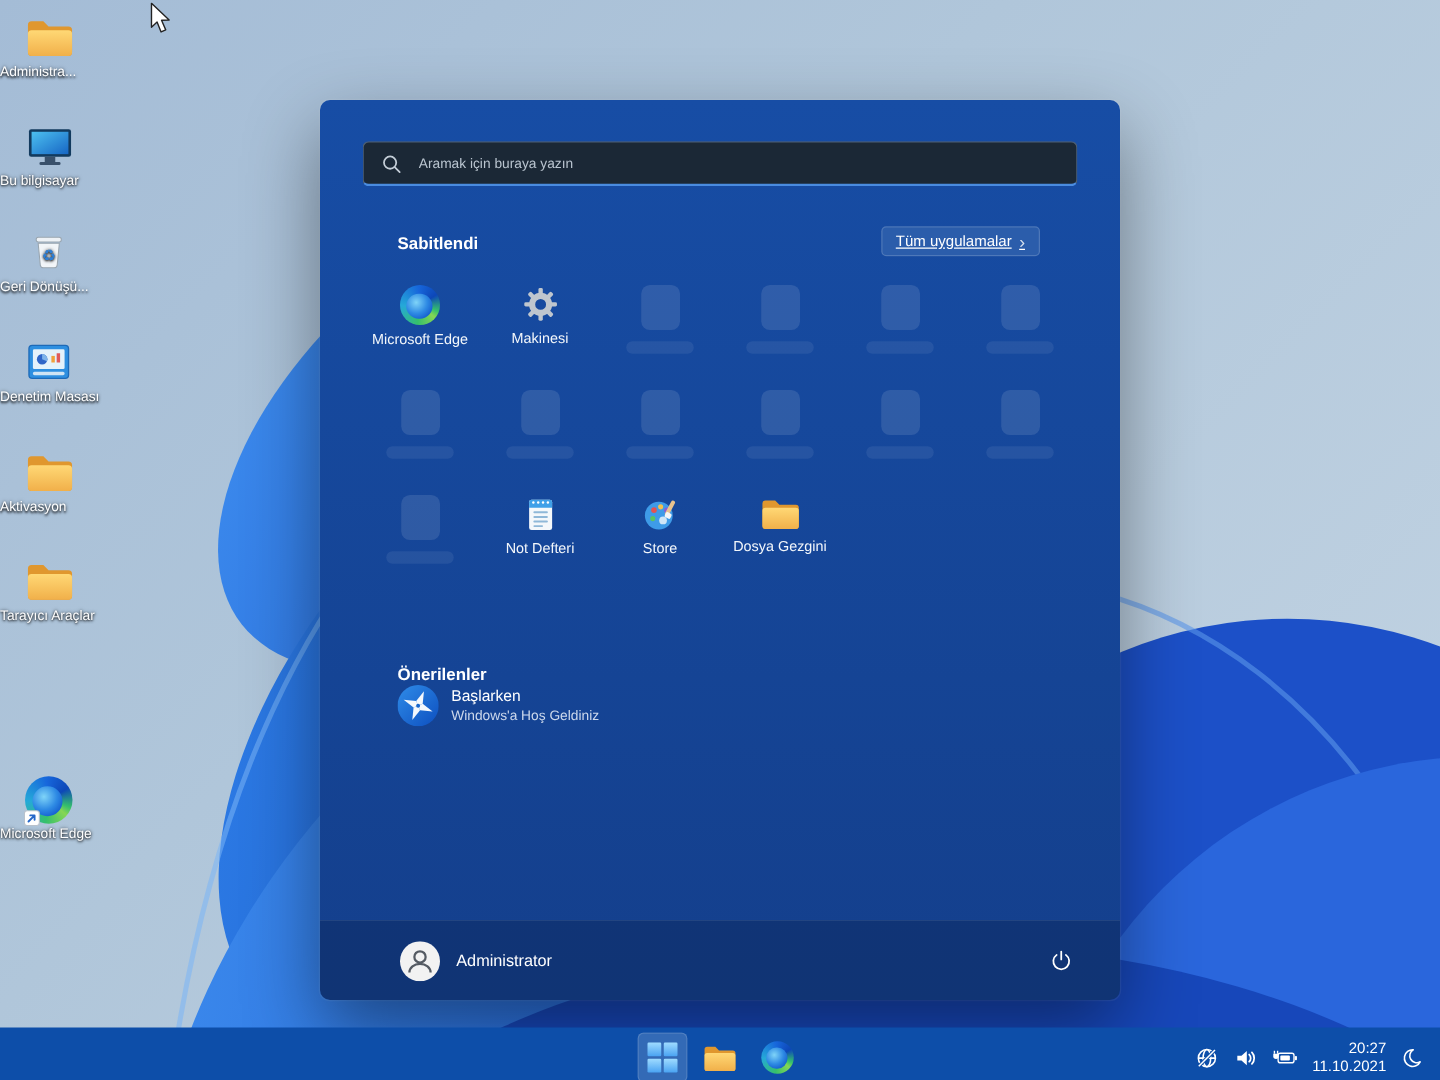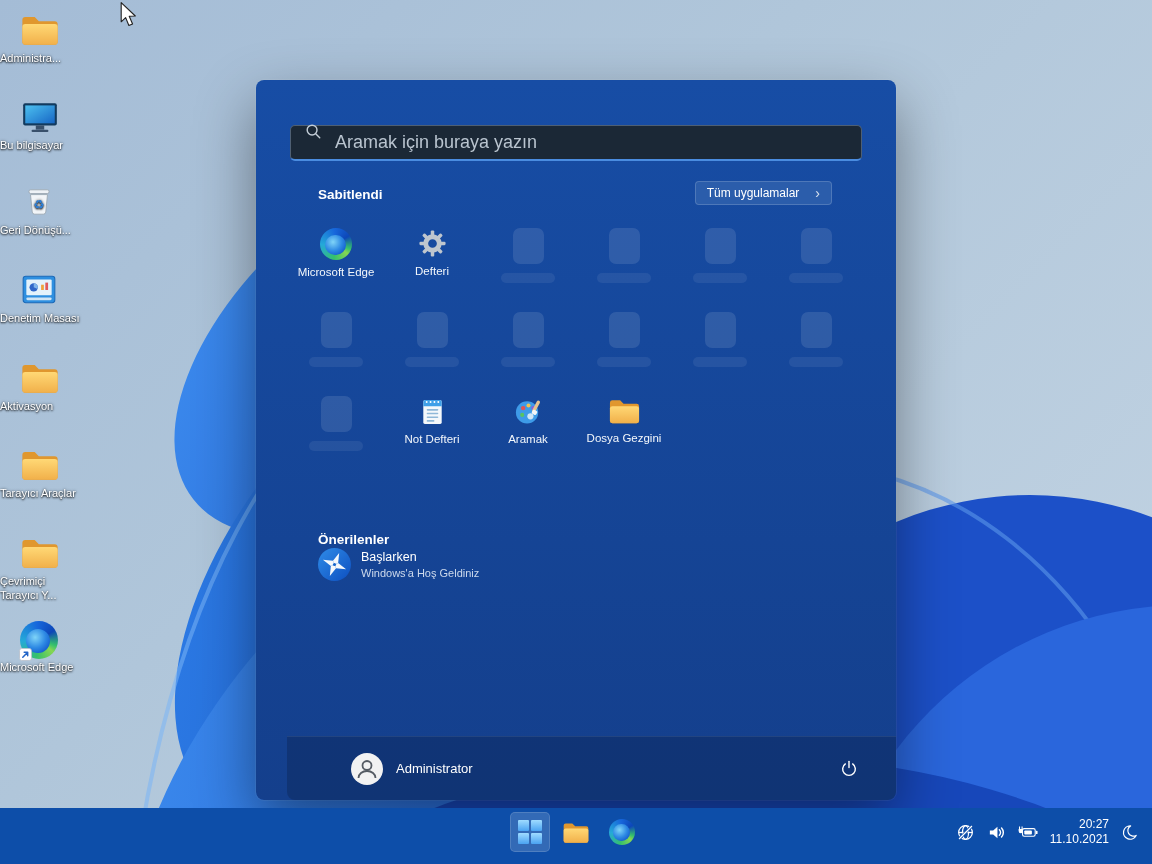--- a/index.html
+++ b/index.html
@@ -19,46 +19,46 @@
   .edge-ic::after{content:"";position:absolute;left:17%;top:21%;width:63%;height:63%;border-radius:50%;
     background:radial-gradient(circle at 38% 35%,#7fd4f8 0%,#2e8ae4 48%,#0f55ca 85%);}
 
   
   .start-menu{position:absolute;left:256px;top:80px;width:640px;height:720px;border-radius:8px;
     background:linear-gradient(#174da5 0%,#143f8c 100%);
     box-shadow:0 24px 60px rgba(0,0,0,.42),0 0 0 1px rgba(255,255,255,.07);}
   .search-wrap{position:absolute;left:34px;right:34px;top:33px;height:36px;}
   .search-input{width:100%;height:100%;box-sizing:border-box;background:#1b2836;color:#e8eef4;
     border:1px solid #4e5f73;border-bottom:2px solid #4a8ce0;border-radius:5px;
-    padding:0 20px 0 44px;font-size:18px;font-family:"Liberation Sans",sans-serif;outline:none;margin-top:12px;}
+    padding:0 20px 0 44px;font-size:11px;font-family:"Liberation Sans",sans-serif;outline:none;}
   .search-input::placeholder{color:#b9c4cf;}
   .search-ic{position:absolute;left:15px;top:10px;}
   .sec-title{position:absolute;color:#fff;font-size:13.5px;font-weight:700;}
-  .all-apps-btn{position:absolute;right:64px;top:101px;display:flex;align-items:center;gap:16px;
+  .all-apps-btn{position:absolute;right:64px;top:101px;display:flex;align-items:center;gap:6px;
     background:#2b5dab;border:1px solid rgba(255,255,255,.17);border-radius:4px;color:#fff;
-    font-size:12px;padding:4px 11px;cursor:pointer;}
+    font-size:12px;padding:4px 11px;cursor:pointer;text-decoration:underline;}
   .all-apps-btn .chev{font-size:14px;line-height:10px;color:#d8e2ee;}
   .pin-grid{position:absolute;left:32px;top:140px;width:576px;display:grid;
     grid-template-columns:repeat(6,96px);grid-auto-rows:84px;}
   .cell{display:flex;flex-direction:column;align-items:center;padding-top:8px;box-sizing:border-box;}
   .cell .app-label{margin-top:6px;font-size:11.5px;color:#f3f7fb;text-align:center;max-width:92px;}
   .ph-tile{width:31px;height:36px;border-radius:7px;background:rgba(255,255,255,.11);}
   .ph-pill{width:54px;height:10px;border-radius:5px;background:rgba(255,255,255,.07);margin-top:9px;}
   .rec-item{position:absolute;left:62px;top:468px;display:flex;align-items:center;gap:10px;cursor:pointer;}
   .rec-text .t1{font-size:12.5px;color:#fff;}
   .rec-text .t2{font-size:11px;color:#cdd9ec;margin-top:3px;}
   .user-bar{position:absolute;left:0;right:0;bottom:0;height:64px;background:rgba(9,26,62,.30);
     border-top:1px solid rgba(255,255,255,.08);border-radius:0 0 8px 8px;
-    display:flex;align-items:center;padding:0 30px 0 64px;box-sizing:border-box;margin-left:31px;}
+    display:flex;align-items:center;padding:0 30px 0 64px;box-sizing:border-box;}
   .user-name{margin-left:13px;color:#fff;font-size:13px;}
   .power-btn{margin-left:auto;width:34px;height:34px;display:flex;align-items:center;justify-content:center;
     border-radius:4px;cursor:pointer;}
 
   
-  .taskbar{position:absolute;left:0;bottom:0;width:1152px;height:56px;background:#0d4ea9;}
+  .taskbar{position:absolute;left:0;bottom:0;width:1152px;height:42px;background:#0d4ea9;}
   .tb-center{position:absolute;left:0;right:0;top:0;height:48px;display:flex;align-items:center;justify-content:center;gap:6px;}
   .tb-btn{width:40px;height:40px;border-radius:5px;display:flex;align-items:center;justify-content:center;cursor:pointer;}
   .tb-btn.pressed{background:rgba(255,255,255,.16);box-shadow:inset 0 0 0 1px rgba(255,255,255,.14);}
   .tray{position:absolute;right:10px;top:0;height:48px;display:flex;align-items:center;gap:9px;}
   .tray .tico{display:flex;align-items:center;justify-content:center;width:22px;height:26px;cursor:pointer;}
   .clock{color:#fff;font-size:12px;line-height:15px;text-align:right;cursor:default;padding:0 2px;}
 
   .cursor{position:absolute;left:119px;top:2px;pointer-events:none;}
 </style>
 </head>
@@ -155,26 +155,20 @@
     <span class="ic"><svg width="40" height="36" viewBox="0 0 34 30">
           <use href="#sym-folder"></use>
         </svg></span>
     <span>Aktivasyon</span>
   </div>
   <div class="dicon" style="top:447px">
     <span class="ic"><svg width="40" height="36" viewBox="0 0 34 30">
           <use href="#sym-folder"></use>
         </svg></span>
     <span>Tarayıcı Araçlar</span>
-  </div>
-  <div class="dicon" style="top:535px">
-    <span class="ic"><svg width="40" height="36" viewBox="0 0 34 30">
-          <use href="#sym-folder"></use>
-        </svg></span>
-    <span>Çevrimiçi Tarayıcı Y...</span>
   </div>
   <div class="dicon" style="top:621px">
     <span class="ic">
       <span class="edge-ic" style="width:38px;height:38px"></span>
       <svg style="position:absolute;left:-1px;bottom:-4px" width="13" height="13" viewBox="0 0 12 12">
           <rect x="0.5" y="0.5" width="11" height="11" rx="2" fill="#fff" stroke="#b9c2cc" stroke-width="0.8"></rect>
           <path d="M3.5 8.5 L8 4 M8 4 H4.8 M8 4 V7.2" stroke="#2466c8" stroke-width="1.4" fill="none" stroke-linecap="round"></path>
         </svg>
     </span>
     <span>Microsoft Edge</span>
@@ -210,21 +204,21 @@
               <rect x="14.2" y="2.5" width="3.6" height="6" rx="1.2" transform="rotate(45 16 16)"></rect>
               <rect x="14.2" y="2.5" width="3.6" height="6" rx="1.2" transform="rotate(90 16 16)"></rect>
               <rect x="14.2" y="2.5" width="3.6" height="6" rx="1.2" transform="rotate(135 16 16)"></rect>
               <rect x="14.2" y="2.5" width="3.6" height="6" rx="1.2" transform="rotate(180 16 16)"></rect>
               <rect x="14.2" y="2.5" width="3.6" height="6" rx="1.2" transform="rotate(225 16 16)"></rect>
               <rect x="14.2" y="2.5" width="3.6" height="6" rx="1.2" transform="rotate(270 16 16)"></rect>
               <rect x="14.2" y="2.5" width="3.6" height="6" rx="1.2" transform="rotate(315 16 16)"></rect>
             </g>
             <circle cx="16" cy="16" r="7" fill="none" stroke="#bfc6ce" stroke-width="5"></circle>
           </svg>
-        <span class="app-label">Defteri</span>
+        <span class="app-label">Makinesi</span>
       </div>
       <div class="cell">
           <span class="ph-tile"></span>
           <span class="ph-pill"></span>
         </div>
       <div class="cell">
           <span class="ph-tile"></span>
           <span class="ph-pill"></span>
         </div>
       <div class="cell">
@@ -288,21 +282,21 @@
         <svg width="31" height="31" viewBox="0 0 32 32">
             <circle cx="14.5" cy="17" r="11.5" fill="#3e9be8"></circle>
             <circle cx="18" cy="21" r="3.2" fill="#cfe6f7"></circle>
             <circle cx="10.5" cy="12.5" r="2.3" fill="#e45252"></circle>
             <circle cx="16" cy="9.8" r="2.1" fill="#f2c14e"></circle>
             <circle cx="9.5" cy="19.5" r="2.1" fill="#58c462"></circle>
             <circle cx="21" cy="12.5" r="2.1" fill="#8a5cd6"></circle>
             <rect x="22" y="4" width="3.4" height="14" rx="1.7" fill="#e7c28e" transform="rotate(28 23.7 11)"></rect>
             <rect x="19.6" y="14.6" width="5.2" height="4.6" rx="1.4" fill="#f4f6f8" transform="rotate(28 22.2 16.9)"></rect>
           </svg>
-        <span class="app-label">Aramak</span>
+        <span class="app-label">Store</span>
       </div>
       <div class="cell">
         <svg width="33" height="30" viewBox="0 0 34 30">
             <use href="#sym-folder"></use>
           </svg>
         <span class="app-label">Dosya Gezgini</span>
       </div>
     </div>
 
     <div class="sec-title" style="left:62px;top:452px">Önerilenler</div>

